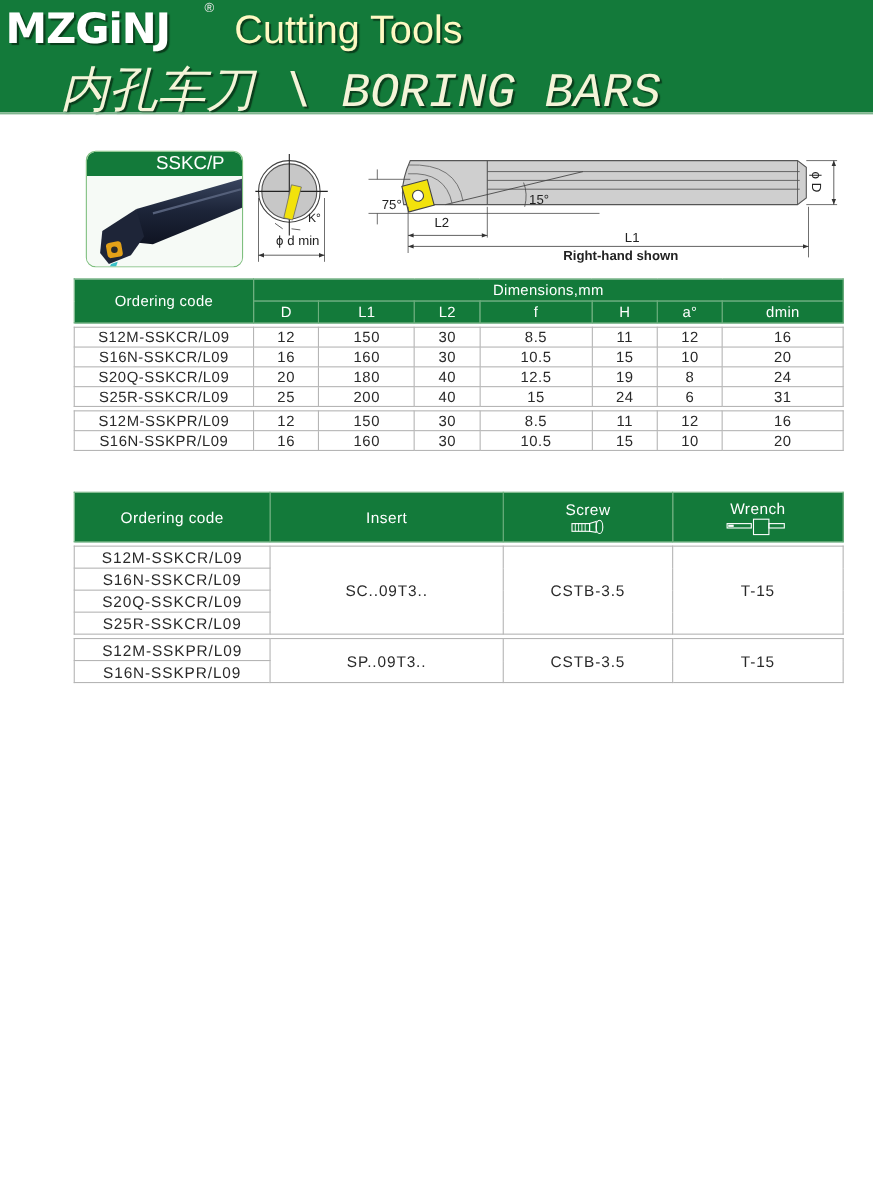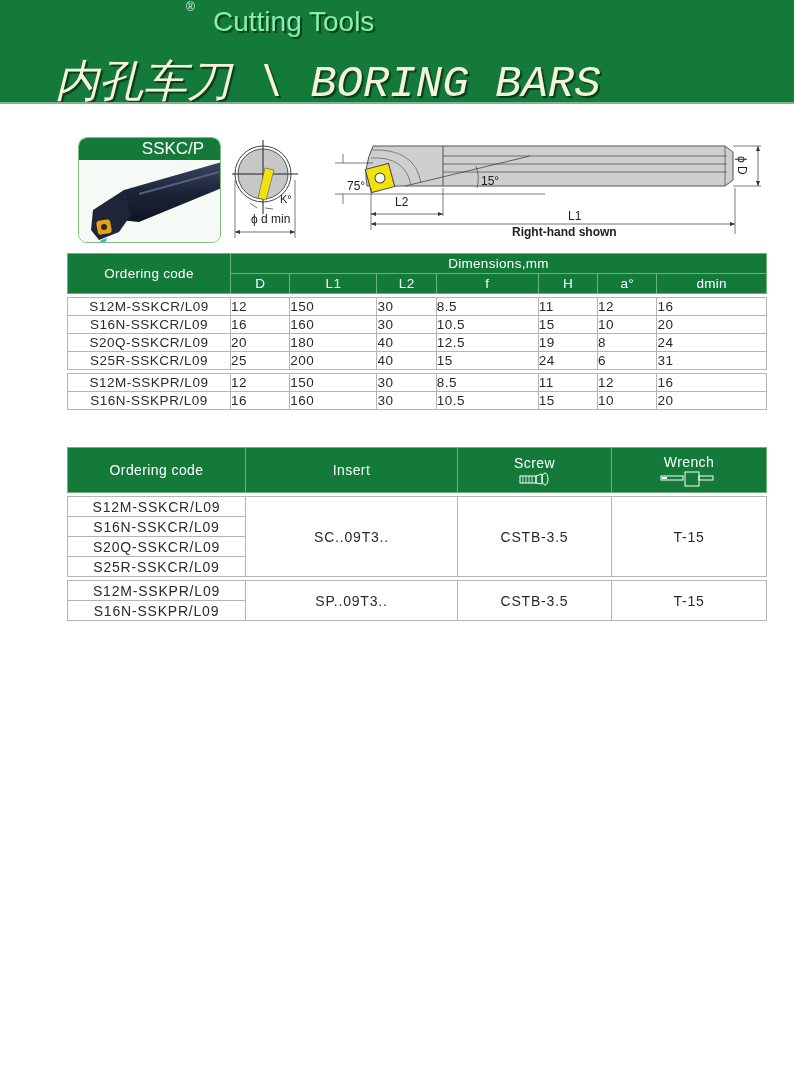--- a/index.html
+++ b/index.html
@@ -2,49 +2,50 @@
 <html><head>
 <meta charset="utf-8">
 <style>
   * { box-sizing: border-box; margin: 0; padding: 0; }
   html, body { width: 794px; height: 1077px; background: #ffffff; overflow: hidden; }
   body { position: relative; font-family: "Liberation Sans", sans-serif; color: #333; }
 
   .banner { position: absolute; left: 0; top: 0; width: 794px; height: 102px; background: #137a3a; }
   .banner .brand { position: absolute; left: 5px; top: 4px; font-family: "DejaVu Sans", sans-serif; font-weight: bold; font-size: 38px; color: #fff; letter-spacing: -1px; text-shadow: 2px 2px 1px #0a3d1c; }
   .banner .reg { position: absolute; left: 186px; top: 0px; font-size: 12px; color: #e8e8e8; }
-  .banner .title { position: absolute; left: 213px; top: 6px; font-size: 28px; color: #86efac; text-shadow: 2px 2px 1px #0a3d1c; }
+  .banner .title { position: absolute; left: 213px; top: 6px; font-size: 36px; color: #fef9c3; text-shadow: 2px 2px 1px #0a3d1c; }
   .banner .subtitle { position: absolute; left: 55px; top: 52px; font-size: 44px; font-style: italic; color: #f4f4d8; text-shadow: 2px 2px 1px #0a3d1c; font-family: Liberation Mono, monospace; }
   .banner-bottom { position: absolute; left: 0; top: 102px; width: 794px; height: 2px; background: #7fb58e; }
 
   .photo-card { position: absolute; left: 78px; top: 137px; width: 143px; height: 106px; border: 1px solid #7fbf7f; border-radius: 9px; overflow: hidden; background: #f3f8f3; }
   .photo-card .tab { height: 22px; background: #137a3a; color: #fff; text-align: center; font-size: 17px; line-height: 22px; border-radius: 8px 8px 0 0; padding-left: 47px; }
 
   .diagram-left { position: absolute; left: 232px; top: 134px; width: 70px; height: 106px; }
   .diagram-right { position: absolute; left: 325px; top: 138px; width: 440px; height: 104px; }
   .dlabel { position: absolute; font-size: 12px; color: #222; white-space: nowrap; }
 
   table { border-collapse: collapse; position: absolute; font-size: 13.5px; }
   .t1 { left: 67px; top: 253px; width: 700px; }
   .t1 th { background: #137a3a; color: #fff; font-weight: normal; border: 1px solid #6fb07f; height: 20px; font-size: 13.5px; letter-spacing: 0.3px; }
-  .t1 td { border: 1px solid #b5b5b5; height: 18px; padding: 0; color: #2a2a2a; letter-spacing: 0.5px; }
+  .t1 td { border: 1px solid #b5b5b5; text-align: center; height: 18px; padding: 0; color: #2a2a2a; letter-spacing: 0.5px; }
   .t1 tr.gap td { border: none; height: 4px; }
   .t1 td.code { text-align: center; width: 163px; }
 
   .t2 { left: 67px; top: 447px; width: 700px; }
   .t2 th { background: #137a3a; color: #fff; font-weight: normal; border: 1px solid #6fb07f; height: 45px; font-size: 14px; letter-spacing: 0.4px; vertical-align: middle; }
   .t2 td { border: 1px solid #b5b5b5; text-align: center; height: 20px; color: #2a2a2a; letter-spacing: 0.8px; font-size: 14px; }
   .t2 tr.gap td { border: none; height: 4px; }
   .t2 .code { width: 178px; }
   .hicon { display: block; margin: 1px auto 0; }
 </style>
 </head>
 <body>
 
 <div class="banner">
+  <span class="brand">MZGiNJ</span>
   <span class="reg">®</span>
   <span class="title">Cutting Tools</span>
   <span class="subtitle">内孔车刀 \ BORING BARS</span>
 </div>
 <div class="banner-bottom"></div>
 
 <div class="photo-card">
   <div class="tab">SSKC/P</div>
   <svg width="143" height="84" viewBox="0 0 143 84">
     <defs>

